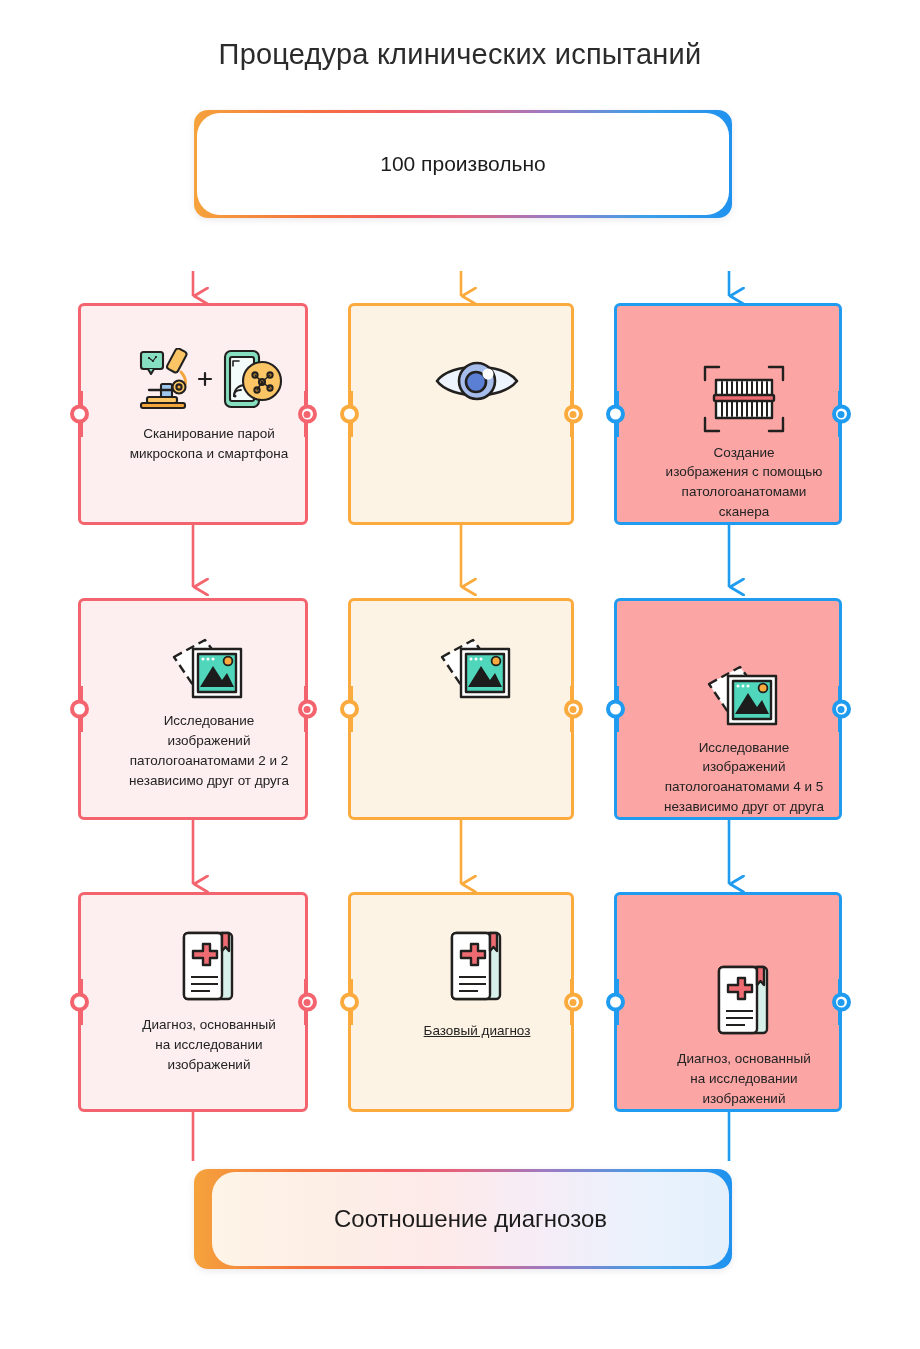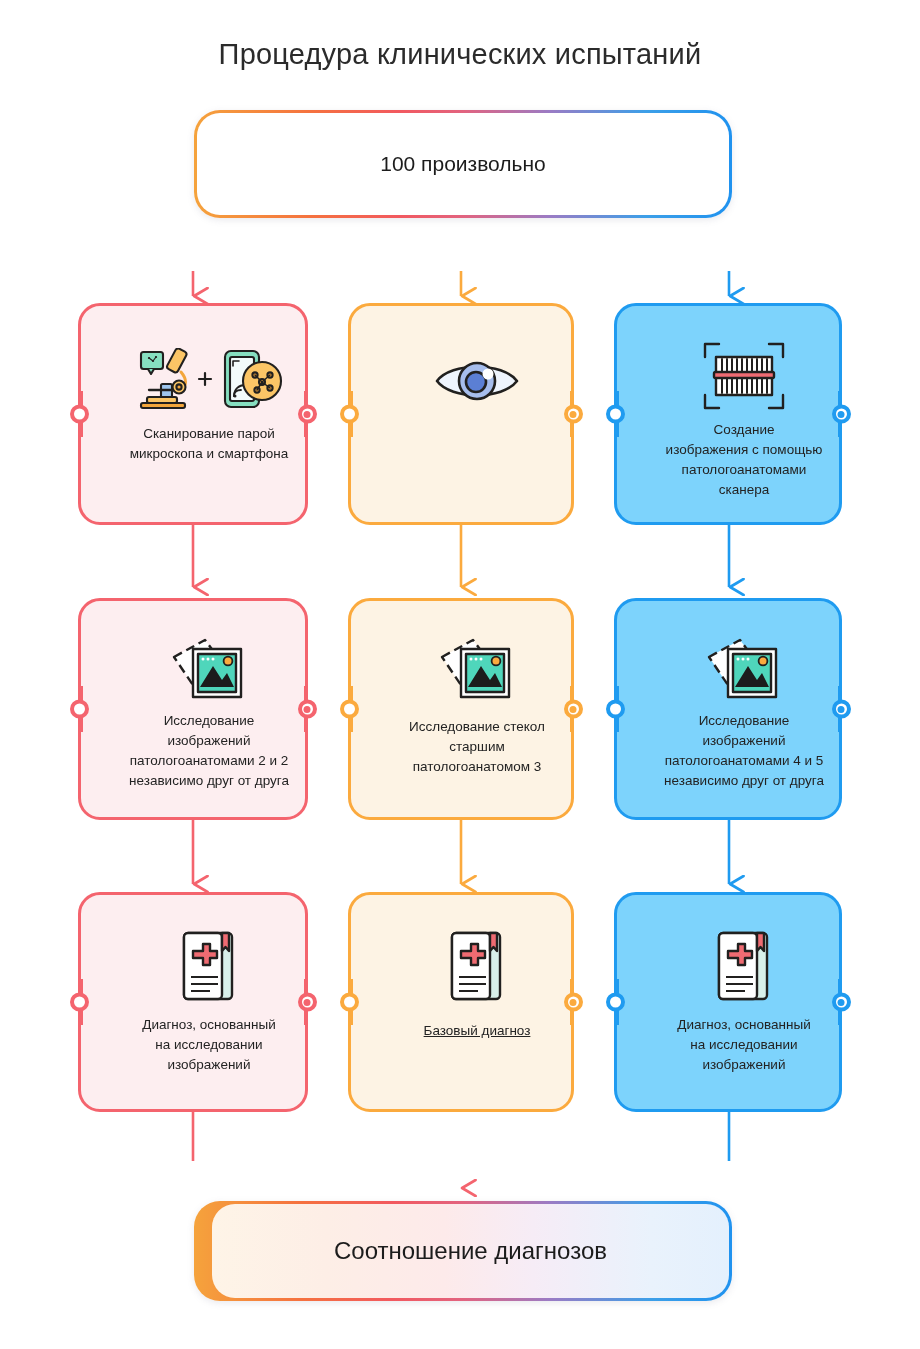--- a/index.html
+++ b/index.html
@@ -22,73 +22,73 @@
     letter-spacing:.2px;
     color:#2b2b2b;
   }
 
   
   #links{position:absolute;left:0;top:0;width:920px;height:1349px;pointer-events:none;}
 
   
   .panel{
     position:absolute;
-    border-radius:26px;
+    border-radius:14px;
     padding:3px;
     box-sizing:border-box;
     box-shadow:0 2px 7px rgba(120,120,140,.16);
   }
   .panel > .inner{
     width:100%;height:100%;
     border-radius:23px;
     display:flex;align-items:center;justify-content:center;
     text-align:center;
     box-sizing:border-box;
   }
   #top-panel{
     left:194px;top:110px;width:538px;height:108px;
     background:linear-gradient(90deg,#f5a33c 0%,#f5713f 22%,#f2595f 38%,#e2637f 50%,#9b7bc4 66%,#3c9fe8 84%,#1f92ef 100%);
   }
   #top-panel > .inner{
     background:#ffffff;
     font-size:21px;line-height:1.35;color:#1c1c1c;
   }
   #bottom-panel{
-    left:194px;top:1201px;width:538px;height:100px;
+    left:194px;top:1169px;width:538px;height:100px;
     background:linear-gradient(90deg,#f5a33c 0%,#f5713f 20%,#f2595f 37%,#e2637f 50%,#9b7bc4 66%,#3c9fe8 85%,#1f92ef 100%);
     padding-left:18px;
   }
   #bottom-panel > .inner{
     background:linear-gradient(90deg,#fef4e7 0%,#fdeee6 22%,#fdeaea 45%,#f6ecf6 62%,#e9f2fc 85%,#e4f0fd 100%);
     font-size:24px;color:#1c1c1c;
   }
 
   
   .card{
     position:absolute;
     box-sizing:border-box;
-    border-radius:22px;
+    border-radius:6px;
     border:3px solid transparent;
     display:flex;flex-direction:column;align-items:center;
     text-align:center;
     padding-left:32px;
   }
   .card .icon{
     margin-top:0;
     display:flex;align-items:center;justify-content:center;
   }
   .card .label{
     font-size:13.5px;
     line-height:1.47;
     color:#232323;
     padding:0 10px;
   }
   .card.pink  {border-color:#f4646e;background:#fdeef0;}
   .card.amber {border-color:#fbaa3e;background:#fdf3e4;}
-  .card.blue  {border-color:#1f9bf0;background:#7dd3fc;}
+  .card.blue  {border-color:#1f9bf0;background:#fca5a5;justify-content:flex-end;}
 
   
   .node{
     position:absolute;top:50%;
     width:19px;height:19px;border-radius:50%;
     box-sizing:border-box;
     background:#ffffff;
     transform:translateY(-50%);
     z-index:4;
   }
@@ -330,25 +330,20 @@
           <path d="M36,52 L49,31 L58,45 L63,38 L70,52 Z" fill="#1c1c1c" stroke="none"></path>
           <circle cx="64" cy="26" r="4.4" fill="#fbaa3e" stroke="#21201f" stroke-width="1.8"></circle>
           <g fill="#ffffff" stroke="none">
             <circle cx="39" cy="24" r="1.5"></circle>
               <circle cx="44" cy="24" r="1.5"></circle>
               <circle cx="49" cy="24" r="1.5"></circle>
           </g>
         </g>
       </svg>
     </div>
-    <div class="label" style="margin-top:12px;">
-      <div>Исследование стекол</div>
-      <div>старшим</div>
-      <div>патологоанатомом 3</div>
-    </div>
   </div>
 
   <div class="card blue c-blue" style="left:614px;top:598px;width:228px;height:222px;">
     <span class="node-stem left"></span>
     <span class="node-stem right"></span>
     <span class="node left"></span>
     <span class="node right"></span>
 
     <div class="icon" style="margin-top:34px;height:70px;">
       <svg width="90" height="70" viewBox="0 0 90 70">

